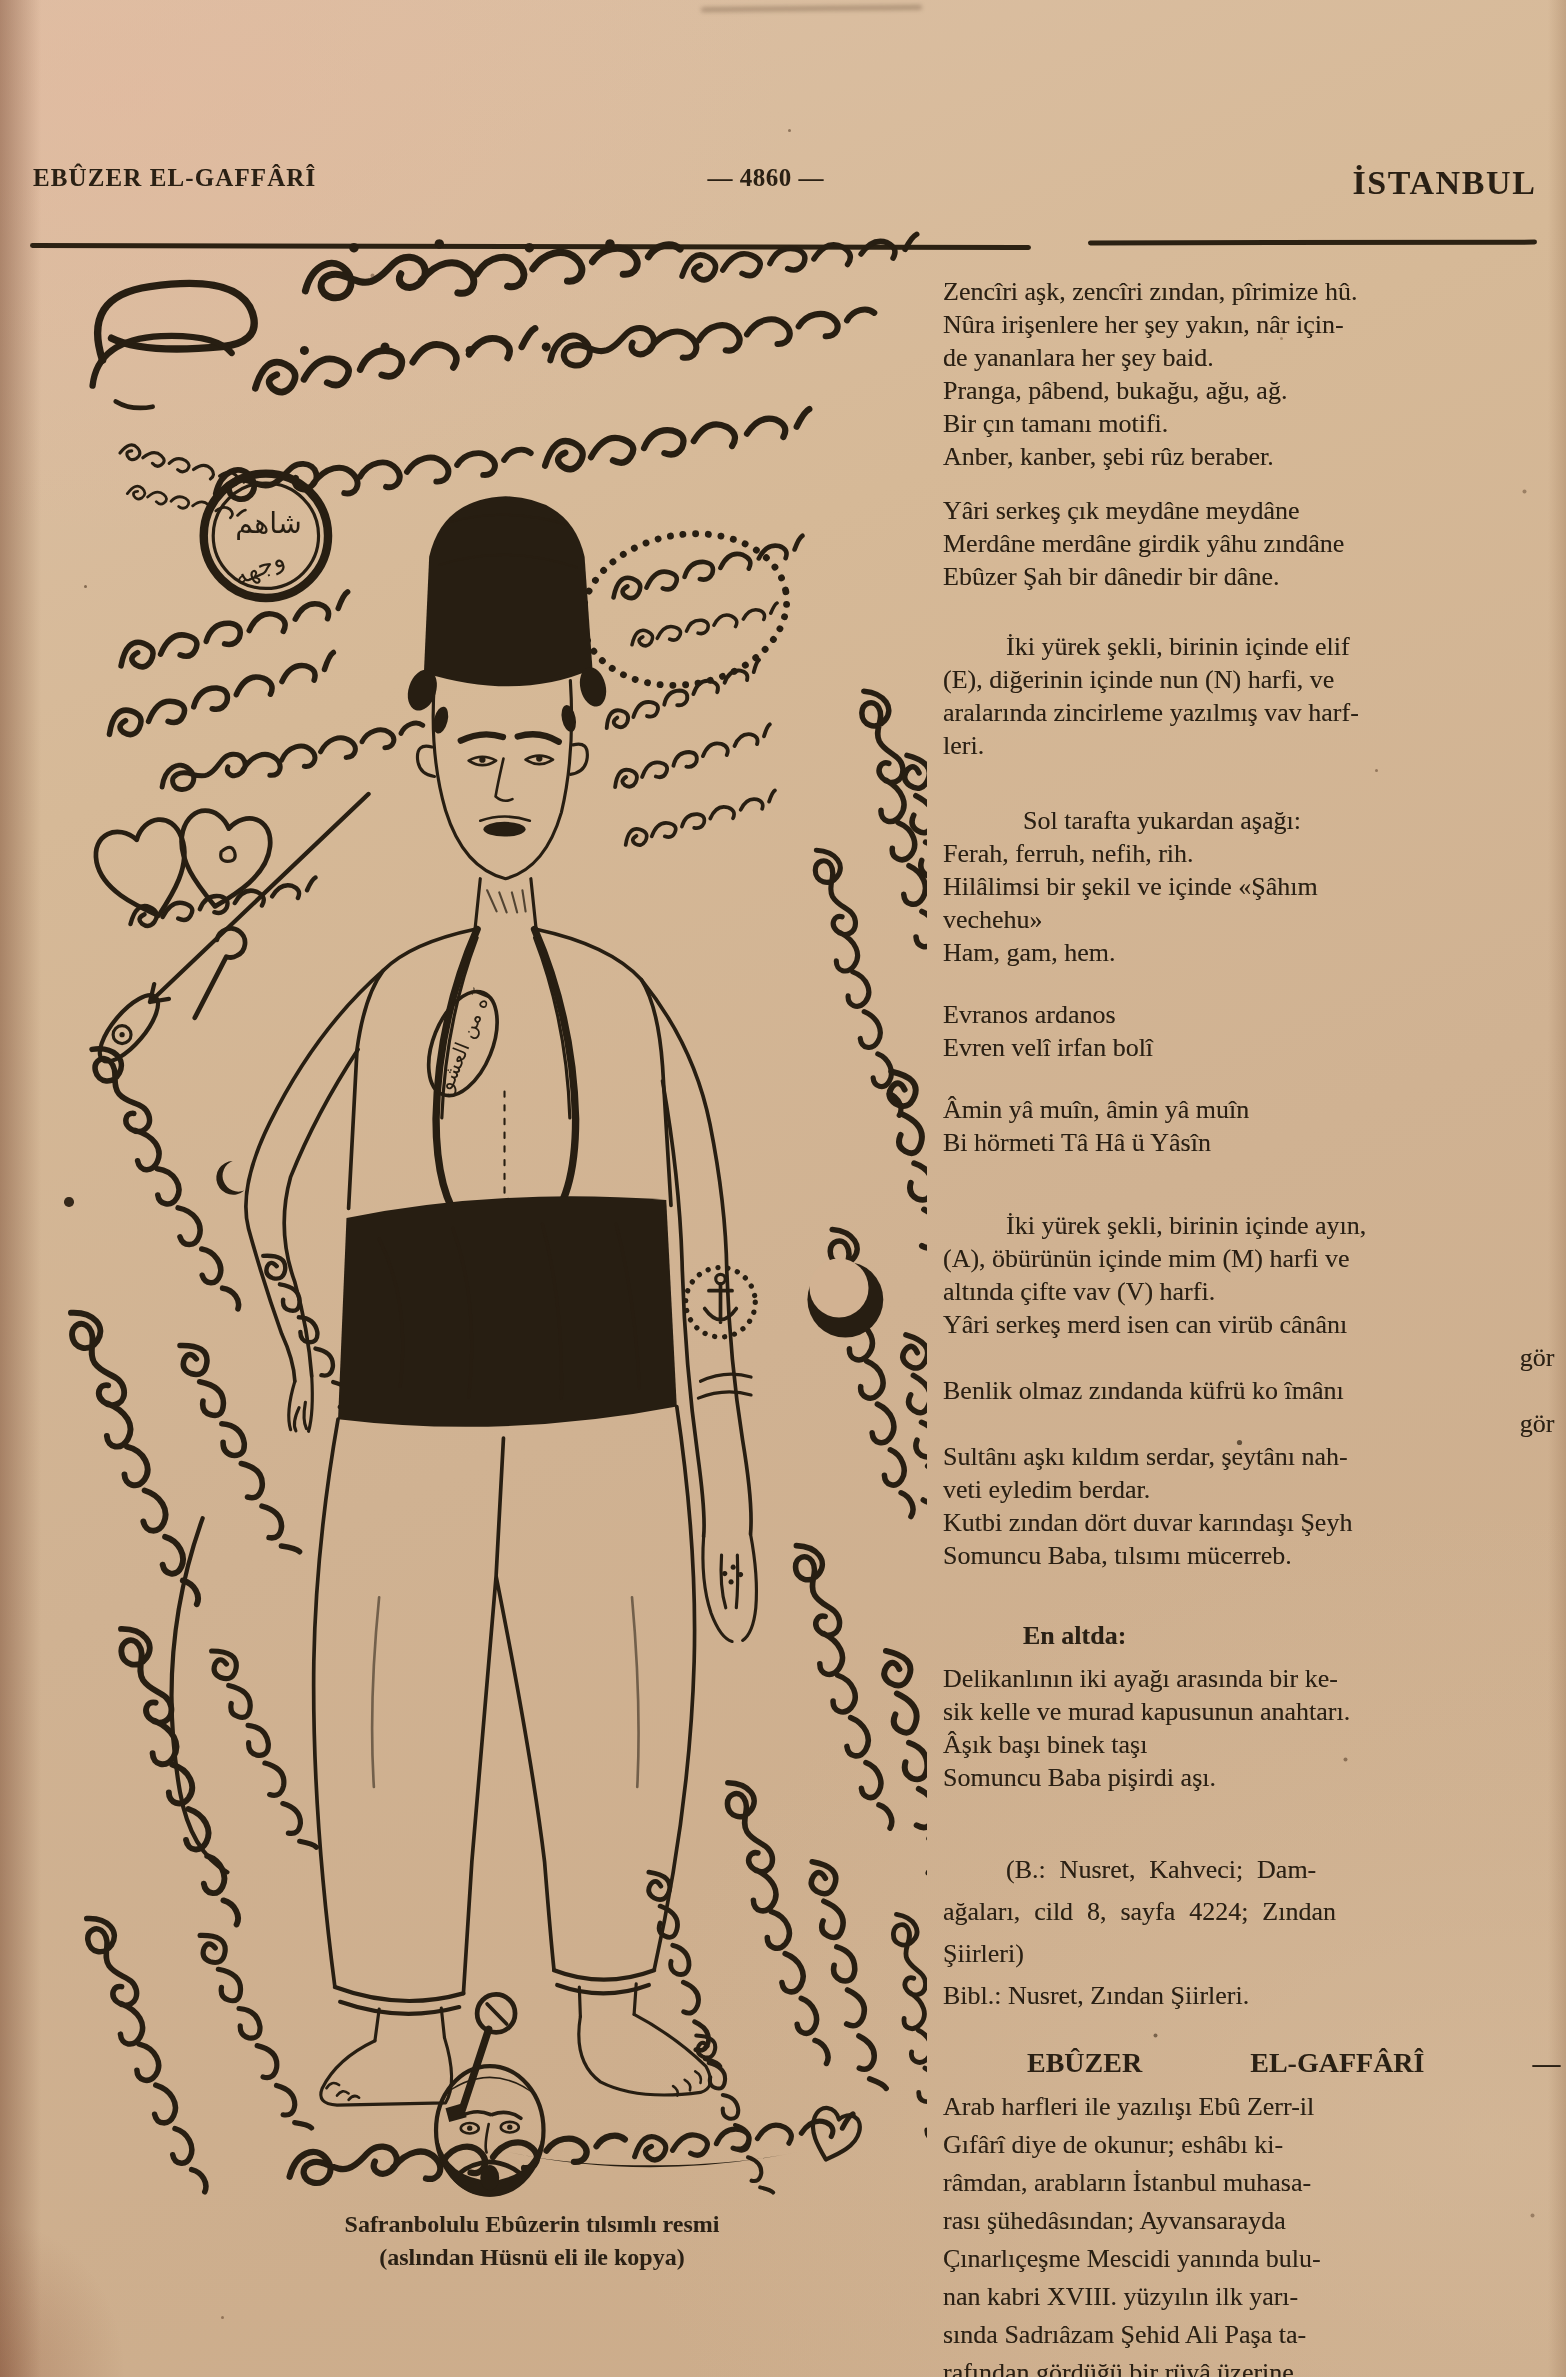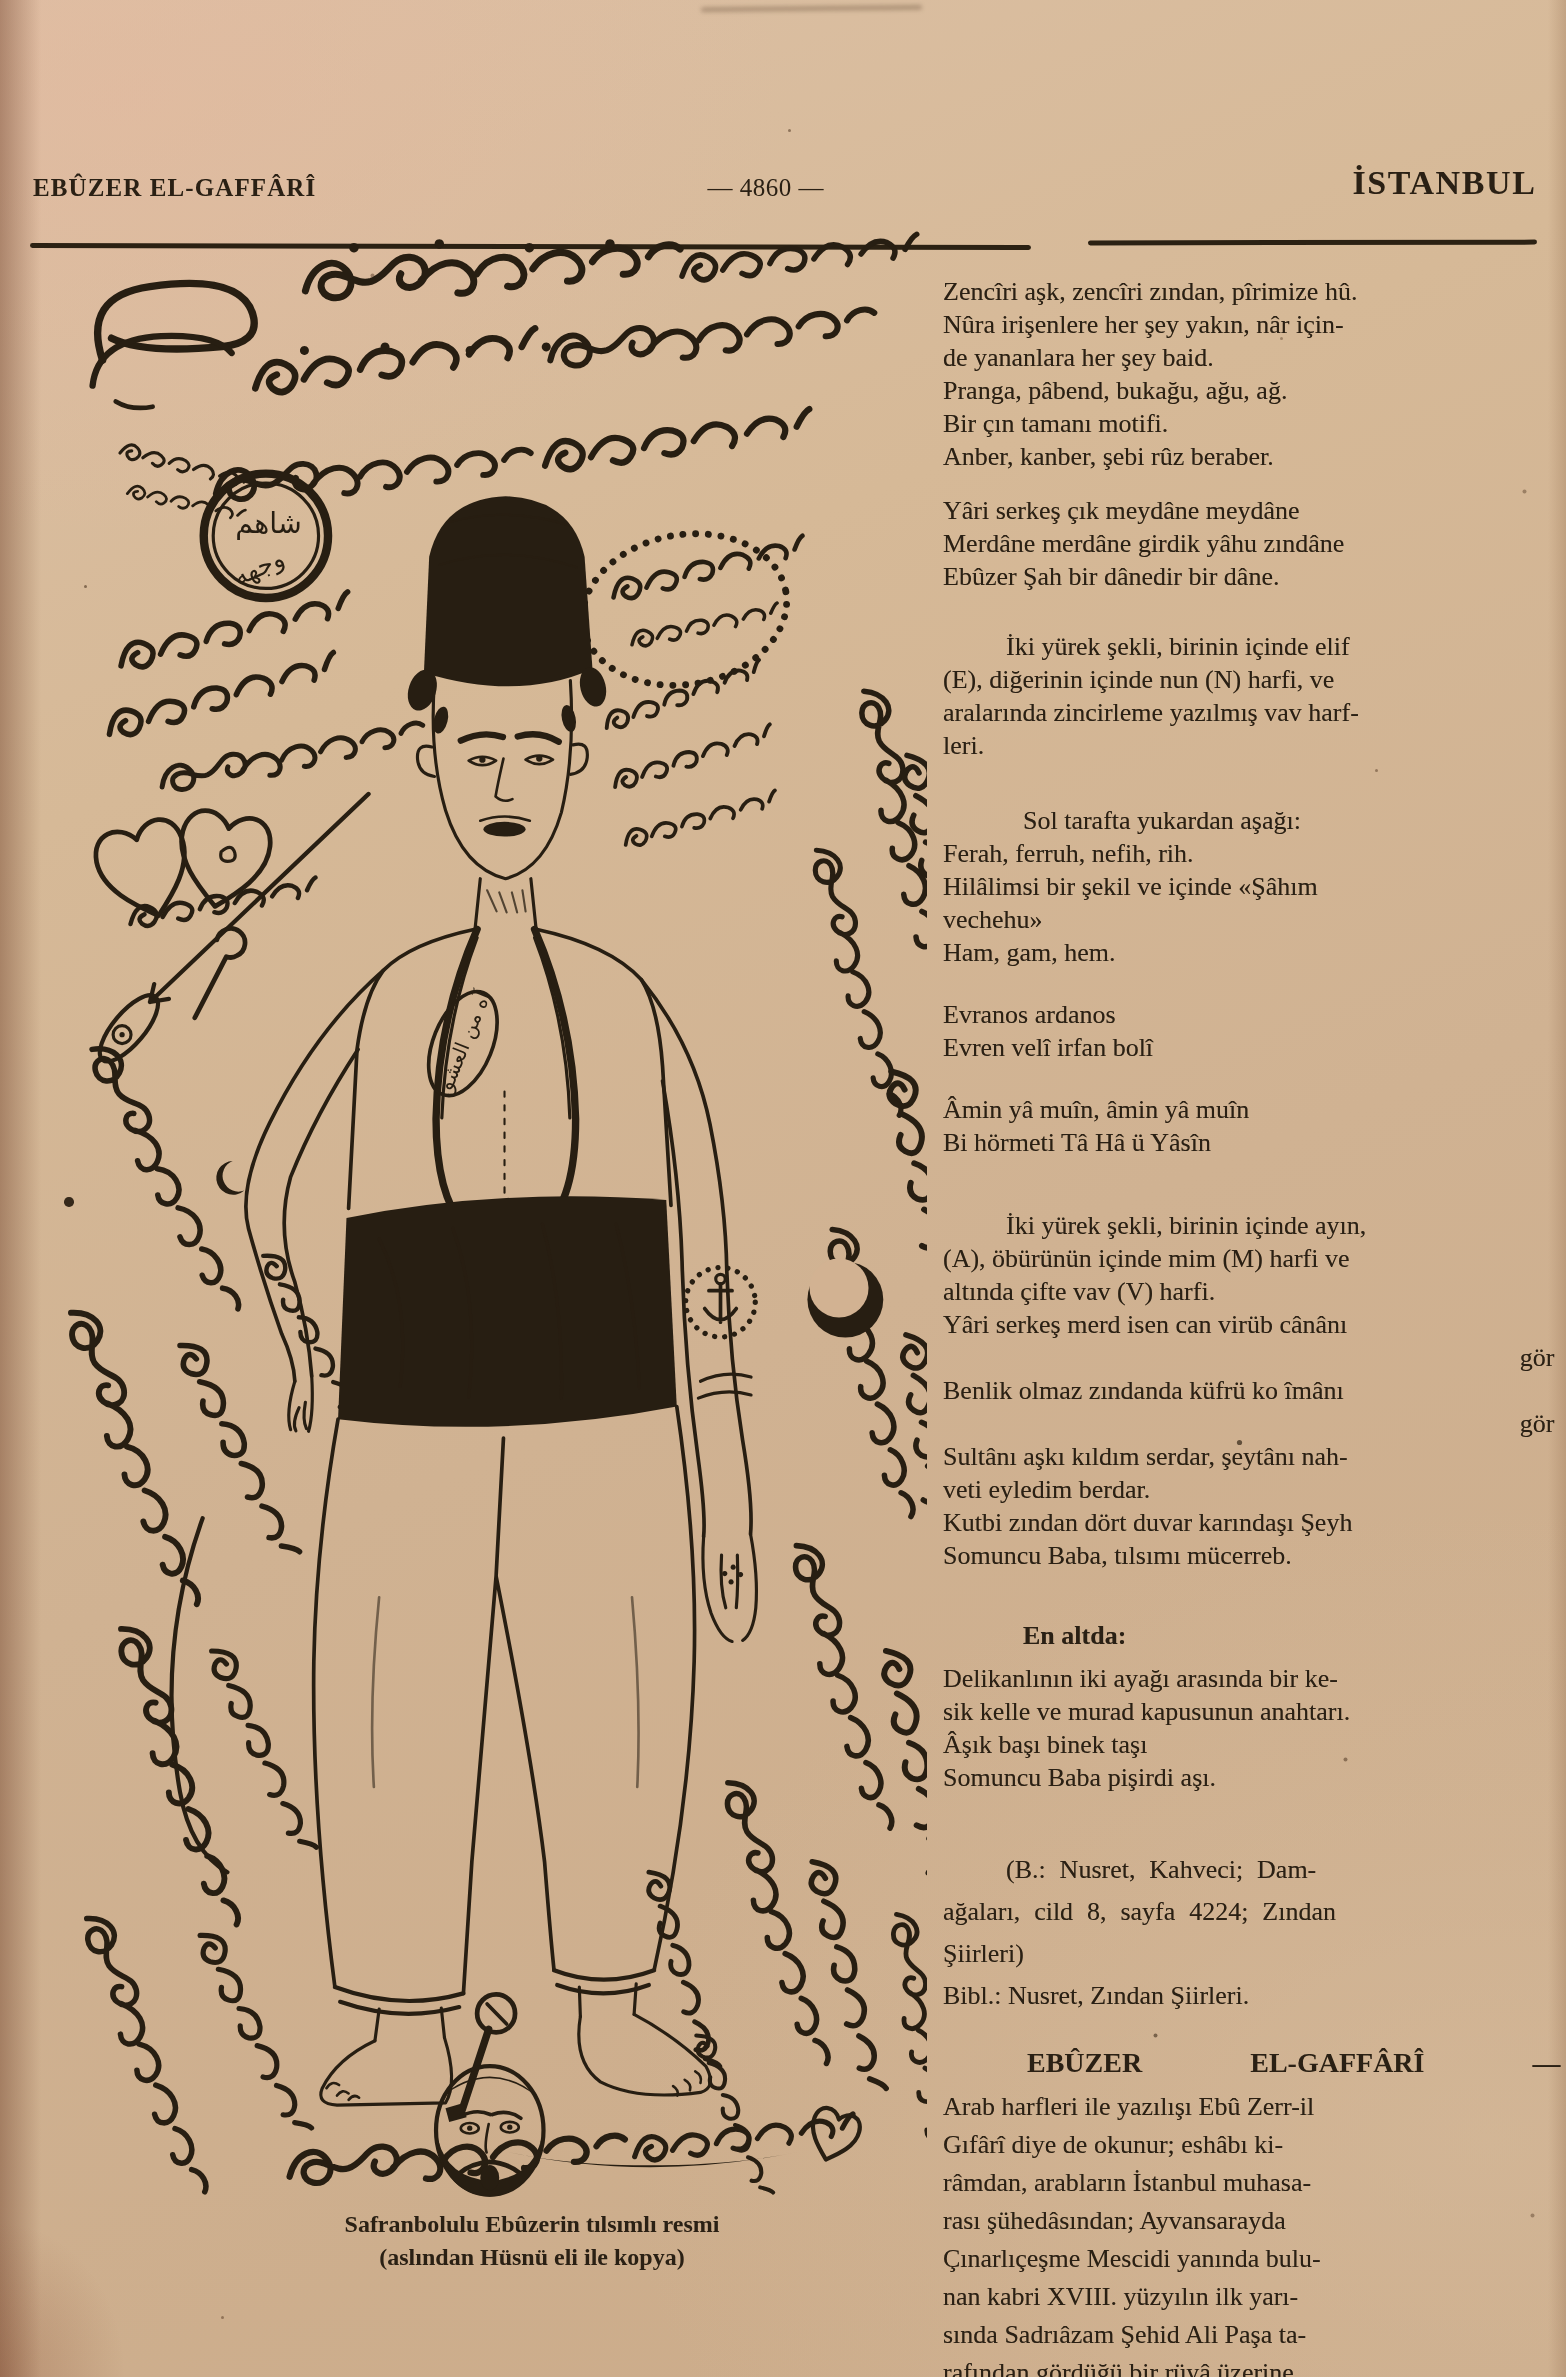--- a/index.html
+++ b/index.html
@@ -15,23 +15,23 @@
   .gutter-shadow{position:absolute;left:0;top:0;width:41px;height:100%;
     background:linear-gradient(90deg, rgba(112,66,44,.45), rgba(112,66,44,0));}
   .edge-shadow-right{position:absolute;right:0;top:0;width:18px;height:100%;
     background:linear-gradient(270deg, rgba(120,80,50,.22), rgba(120,80,50,0));}
   .corner-shadow{position:absolute;left:0;bottom:0;width:179px;height:221px;
     background:radial-gradient(179px 221px at 0% 100%, rgba(130,70,45,.30), rgba(130,70,45,0) 70%);}
   .top-streak{position:absolute;left:701px;top:6.3px;width:221px;height:5.3px;border-radius:3.2px;
     background:rgba(60,40,22,.28);filter:blur(2.1px);transform:rotate(-.6deg);}
 
   .header{position:absolute;left:33px;right:29.5px;top:164px;display:flex;
-    justify-content:space-between;align-items:flex-end;}
+    justify-content:space-between;align-items:flex-start;}
   .header .h-left{font-weight:bold;font-size:25px;letter-spacing:1.1px;}
-  .header .h-center{font-weight:normal;font-size:25px;letter-spacing:0.5px;margin-left:-137px;}
+  .header .h-center{font-weight:bold;font-size:25px;letter-spacing:0.5px;margin-left:-137px;}
   .header .h-right{font-weight:bold;font-size:34px;letter-spacing:1.6px;}
   .rule{position:absolute;background:#2b2113;height:4.7px;border-radius:2.6px;}
   .rule.r1{left:29.5px;width:1001px;top:244px;transform:rotate(.12deg);}
   .rule.r2{left:1088px;width:449px;top:240px;transform:rotate(-.1deg);}
 
   .column{position:absolute;left:943px;top:275px;width:625px;font-size:26px;line-height:33px;}
   .block{white-space:pre-line;text-shadow:0 0 0.5px rgba(42,28,12,.35);}
   .b1{margin-top:0;}
   .b2{margin-top:21px;}
   .b3{margin-top:37px;text-indent:63px;}

